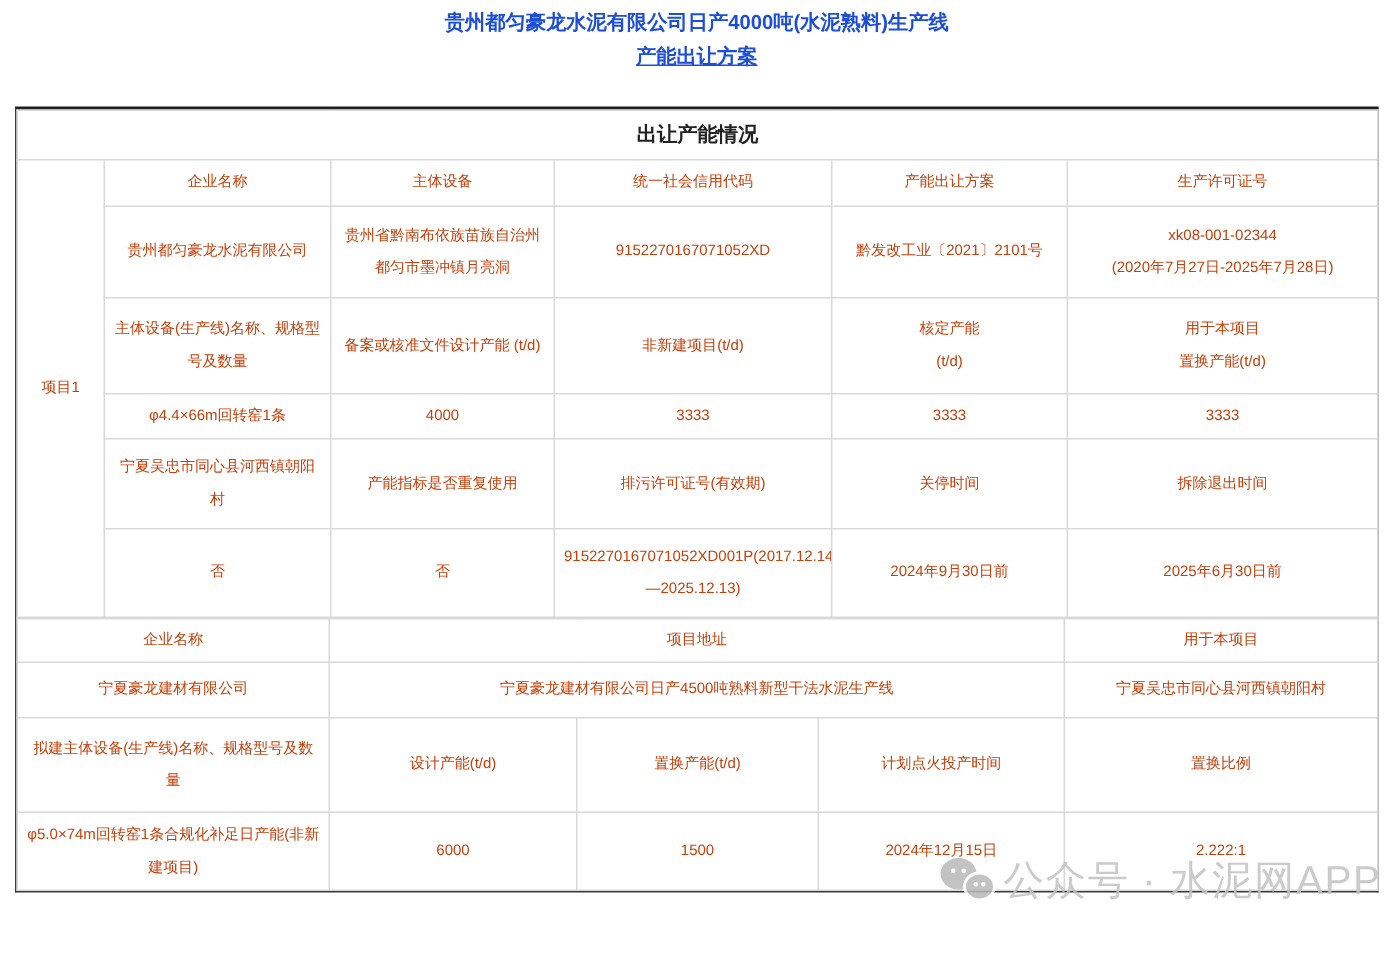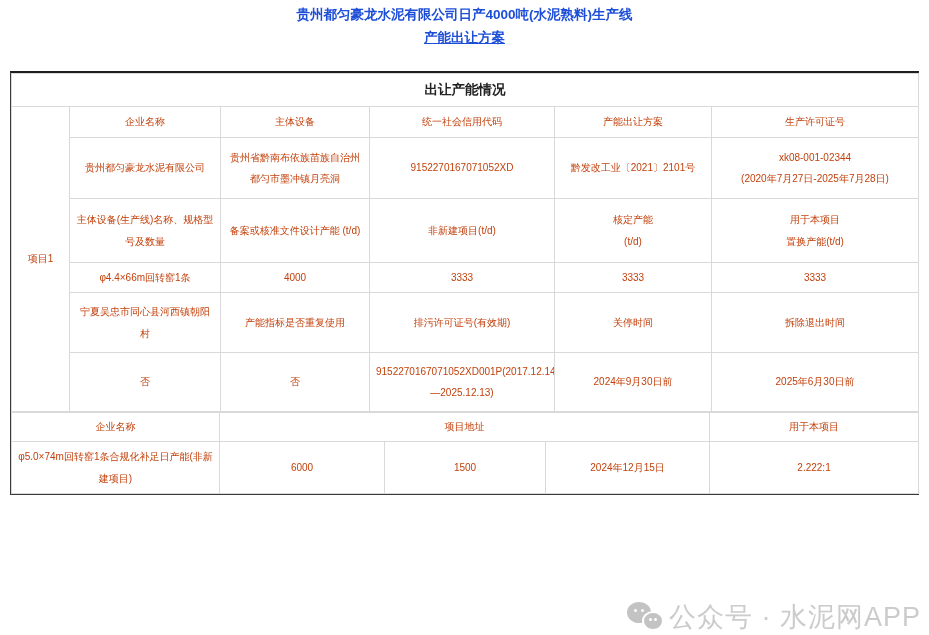--- a/index.html
+++ b/index.html
@@ -31,21 +31,21 @@
     overflow:hidden;
   }
   td.section{
     font-weight:bold;font-size:13.5px;color:#222;
     height:30px;line-height:1.4;
   }
   td.pre{white-space:pre-line;}
   .u{text-align:right;}
   
   .watermark{
-    position:absolute;top:600px;left:627px;height:34px;
+    position:absolute;top:570px;left:627px;height:34px;
     display:flex;align-items:center;z-index:5;opacity:.85;text-align:right;
   }
   .wm-icon{position:relative;width:36px;height:30px;margin-right:6px;}
   .wm-b1{position:absolute;left:0;top:0;width:24px;height:21px;border-radius:50%;background:#b9b9b9;}
   .wm-b2{position:absolute;left:15px;top:9px;width:18px;height:16px;border-radius:50%;background:#b9b9b9;border:2px solid #fff;}
   .wm-e{position:absolute;width:3px;height:3px;border-radius:50%;background:#fff;}
   .wm-b1 .e1{left:7px;top:7px;}
   .wm-b1 .e2{left:14px;top:7px;}
   .wm-b2 .e1{left:5px;top:5px;}
   .wm-b2 .e2{left:10px;top:5px;}
@@ -130,20 +130,32 @@
         <col style="width:161px">
       <col style="width:164px">
         <col style="width:209px">
     </colgroup>
     <tbody>
     <tr style="height:29px">
       <td>企业名称</td>
       <td colspan="3">项目地址</td>
       <td>用于本项目</td>
     </tr>
+    <tr style="height:37px">
+      <td>宁夏豪龙建材有限公司</td>
+      <td colspan="3">宁夏豪龙建材有限公司日产4500吨熟料新型干法水泥生产线</td>
+      <td>宁夏吴忠市同心县河西镇朝阳村</td>
+    </tr>
+    <tr style="height:63px">
+      <td>拟建主体设备(生产线)名称、规格型号及数量</td>
+      <td>设计产能(t/d)</td>
+      <td>置换产能(t/d)</td>
+      <td>计划点火投产时间</td>
+      <td>置换比例</td>
+    </tr>
     <tr style="height:52px">
       <td>φ5.0×74m回转窑1条合规化补足日产能(非新建项目)</td>
       <td>6000</td>
       <td>1500</td>
       <td>2024年12月15日</td>
       <td>2.222:1</td>
     </tr>
   </tbody>
     </table>
 

